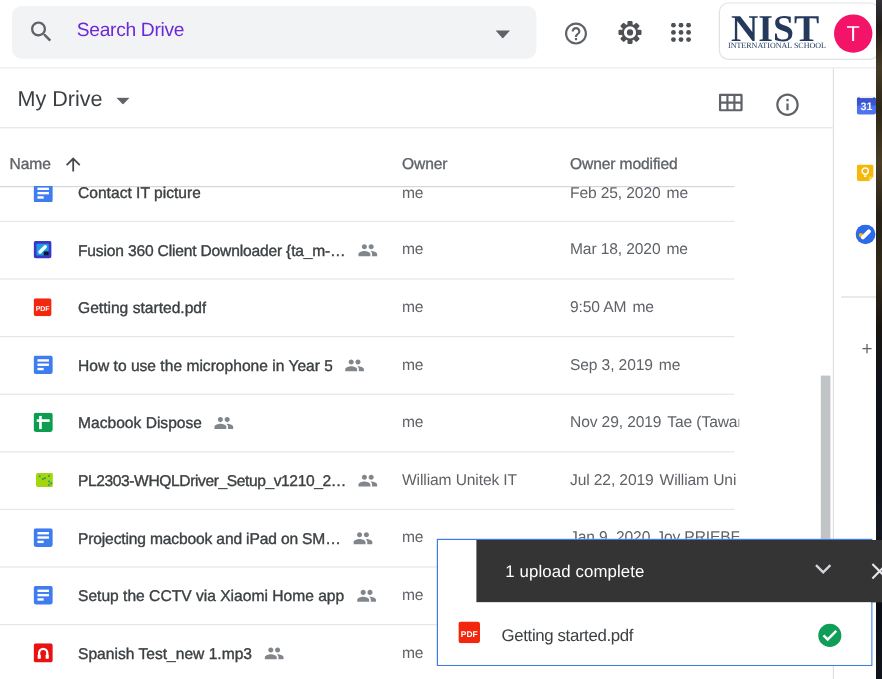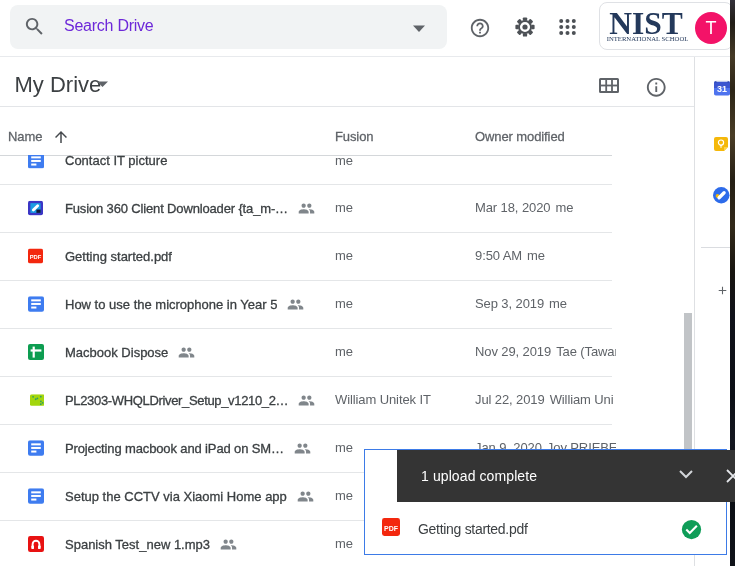--- a/index.html
+++ b/index.html
@@ -10,21 +10,21 @@
   
   #searchbox{position:absolute;left:10px;top:5px;width:437px;height:44px;background:#f1f3f4;border-radius:8px;}
   #searchtxt{position:absolute;left:64px;top:17.8px;font-size:16px;color:#6d28d9;line-height:16px;letter-spacing:-0.25px;}
   #topborder{position:absolute;left:0;top:56px;width:735px;height:1px;background:#e8eaed;}
   
   #nistbox{position:absolute;left:599px;top:2px;width:134px;height:48px;background:#fff;border:1px solid #dfe1e5;border-radius:8px;box-sizing:border-box;}
   #nisttxt{position:absolute;left:7px;top:4.5px;width:80px;text-align:center;font-family:"Liberation Serif",serif;font-weight:700;color:#24395b;font-size:31.5px;letter-spacing:0px;line-height:33px;}
   #nistsub{position:absolute;left:4px;top:33px;width:89px;text-align:center;font-family:"Liberation Serif",serif;color:#24395b;font-size:6.7px;letter-spacing:0px;white-space:nowrap;}
   #avatar{position:absolute;left:695px;top:12px;width:32px;height:32px;border-radius:50%;background:#f31368;color:#fff;font-size:18px;font-weight:400;text-align:center;line-height:32px;}
   
-  #mydrive{position:absolute;left:14.5px;top:71.5px;font-size:22px;color:#3c4043;}
+  #mydrive{position:absolute;left:14.5px;top:71.5px;font-size:18px;color:#3c4043;}
   #mydriveborder{position:absolute;left:0;top:106px;width:694px;height:1px;background:#e3e5e8;}
   
   .hdr{position:absolute;top:129px;font-size:13px;font-weight:400;-webkit-text-stroke:0.28px currentColor;color:#5f6368;letter-spacing:-0.1px;}
   #hdrline{position:absolute;left:0;top:154.7px;width:612px;height:1.5px;background:#d4d7da;}
   
   .row{position:absolute;left:0;width:612px;height:48px;}
   .nameflex{position:absolute;left:65px;top:0;height:48px;display:flex;align-items:center;gap:10px;max-width:280px;}
   .fname{font-size:13px;font-weight:400;-webkit-text-stroke:0.3px currentColor;color:#3c4043;letter-spacing:0px;white-space:nowrap;overflow:hidden;text-overflow:ellipsis;max-width:227px;}
   .owner{position:absolute;left:335px;top:0;line-height:48px;font-size:13px;color:#5f6368;letter-spacing:-0.1px;white-space:nowrap;}
   .modif{position:absolute;left:475px;top:0;width:141px;line-height:48px;font-size:13px;color:#5f6368;letter-spacing:-0.1px;white-space:nowrap;overflow:hidden;}
@@ -106,39 +106,40 @@
     </svg>
   <svg class="ic" style="left:645.3px;top:75.5px" width="22.5" height="22.5" viewBox="0 0 24 24">
       <path fill="#5f6368" d="M11 7h2v2h-2zm0 4h2v6h-2zm1-9C6.48 2 2 6.48 2 12s4.48 10 10 10 10-4.48 10-10S17.52 2 12 2zm0 18c-4.41 0-8-3.59-8-8s3.59-8 8-8 8 3.59 8 8-3.59 8-8 8z"></path>
     </svg>
   <div id="mydriveborder"></div>
 
   <div class="hdr" style="left:8px;">Name</div>
   <svg class="ic" style="left:52px;top:127.5px" width="18" height="18" viewBox="0 0 24 24">
       <path fill="#45494d" d="M4 12l1.41 1.41L11 7.83V20h2V7.83l5.58 5.59L20 12l-8-8-8 8z"></path>
     </svg>
-  <div class="hdr" style="left:335px;">Fusion</div>
+  <div class="hdr" style="left:335px;">Owner</div>
   <div class="hdr" style="left:475px;">Owner modified</div>
   <div id="hdrline"></div>
 
   <div id="rows">
       <div class="row" style="top:155.3px;height:28.7px;overflow:hidden;">
       <div style="position:absolute;left:0;top:-18.8px;width:612px;height:48px;">
     <div class="ficon">
             <svg width="16" height="15.5" viewBox="0 0 16 15.5">
               <rect width="16" height="15.5" rx="2" fill="#3e7cf0"></rect>
               <rect x="3.2" y="3.1" width="9.6" height="2" fill="#fff"></rect>
               <rect x="3.2" y="6.7" width="9.6" height="2" fill="#fff"></rect>
               <rect x="3.2" y="10.3" width="5.2" height="2" fill="#fff"></rect>
             </svg>
           </div>
     <div class="nameflex">
             <span class="fname" style="">Contact IT picture</span>
           </div>
     <div class="owner">me</div>
+    <div class="modif">Feb 25, 2020<span class="by">me</span></div>
         </div>
       </div>
       <div class="row" style="top:184px;">
     <div class="ficon">
           <svg width="15" height="14.5" viewBox="0 0 15 14.5">
             <rect width="15" height="14.5" rx="2" fill="#3b36c5"></rect>
             <rect x="2.4" y="2.4" width="10.2" height="9.7" fill="#1b9de3"></rect>
             <rect x="8.4" y="8.8" width="4.2" height="3.3" fill="#0e1638"></rect>
             <rect x="3" y="5.7" width="9" height="2.8" rx="1.4" fill="#fff" transform="rotate(-45 7.5 7.1)"></rect>
           </svg>

